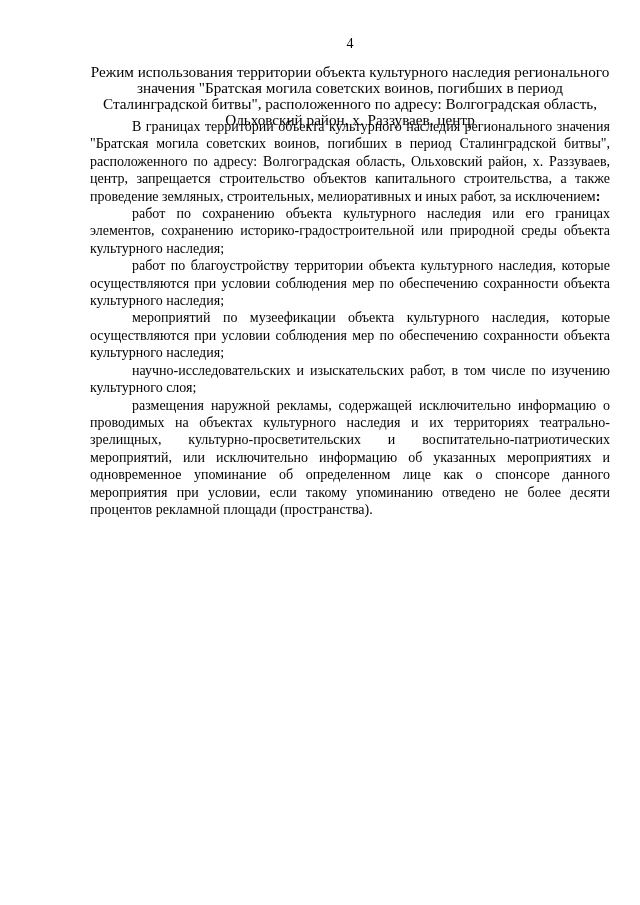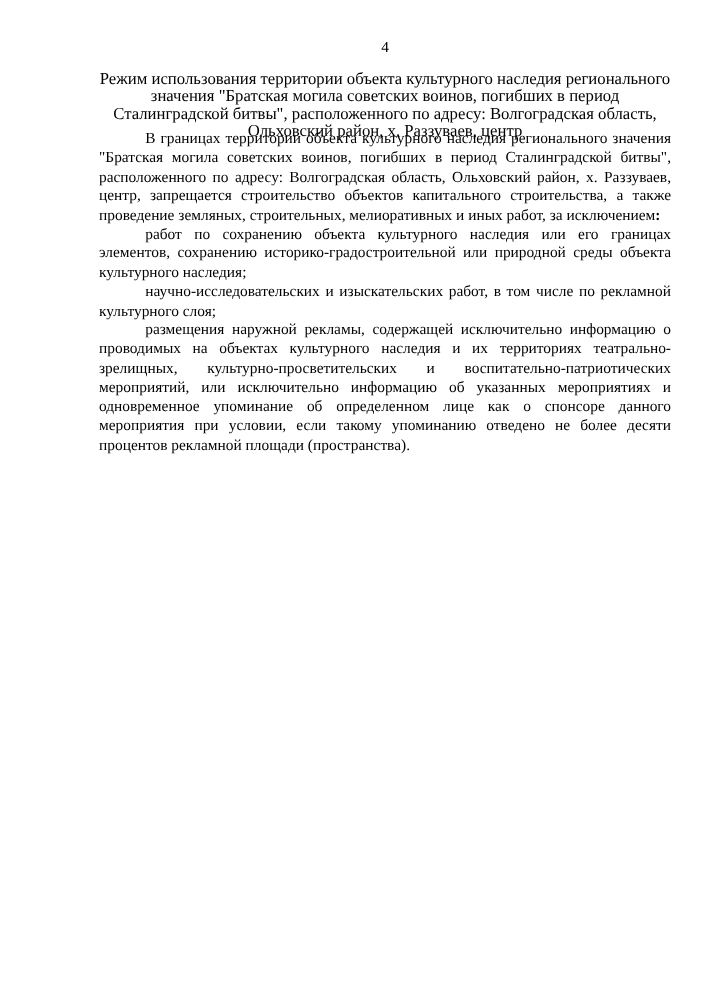--- a/index.html
+++ b/index.html
@@ -67,16 +67,18 @@
   <h1 class="title">
     <span>Режим использования территории объекта культурного наследия регионального</span><br>
     <span>значения "Братская могила советских воинов, погибших в период</span><br>
     <span>Сталинградской битвы", расположенного по адресу: Волгоградская область,</span><br>
     <span>Ольховский район, х. Раззуваев, центр</span>
   </h1>
 
   <div class="body">
     <p class="para"><span>В границах территории объекта культурного наследия регионального значения "Братская могила советских воинов, погибших в период Сталинградской битвы", расположенного по адресу: Волгоградская область, Ольховский район, х. Раззуваев, центр, запрещается строительство объектов капитального строительства, а также проведение земляных, строительных, мелиоративных и иных работ, за исключением</span><span class="colon-bold">:</span></p>
     <p class="para">работ по сохранению объекта культурного наследия или его границах элементов, сохранению историко-градостроительной или природной среды объекта культурного наследия;</p>
-    <p class="para">научно-исследовательских и изыскательских работ, в том числе по рекламной культурного слоя;</p>
+    <p class="para">работ по благоустройству территории объекта культурного наследия, которые осуществляются при условии соблюдения мер по обеспечению сохранности объекта культурного наследия;</p>
+    <p class="para">мероприятий по музеефикации объекта культурного наследия, которые осуществляются при условии соблюдения мер по обеспечению сохранности объекта культурного наследия;</p>
+    <p class="para">научно-исследовательских и изыскательских работ, в том числе по изучению культурного слоя;</p>
     <p class="para">размещения наружной рекламы, содержащей исключительно информацию о проводимых на объектах культурного наследия и их территориях театрально-зрелищных, культурно-просветительских и воспитательно-патриотических мероприятий, или исключительно информацию об указанных мероприятиях и одновременное упоминание об определенном лице как о спонсоре данного мероприятия при условии, если такому упоминанию отведено не более десяти процентов рекламной площади (пространства).</p>
   </div>
 </div>
 
 </body></html>

